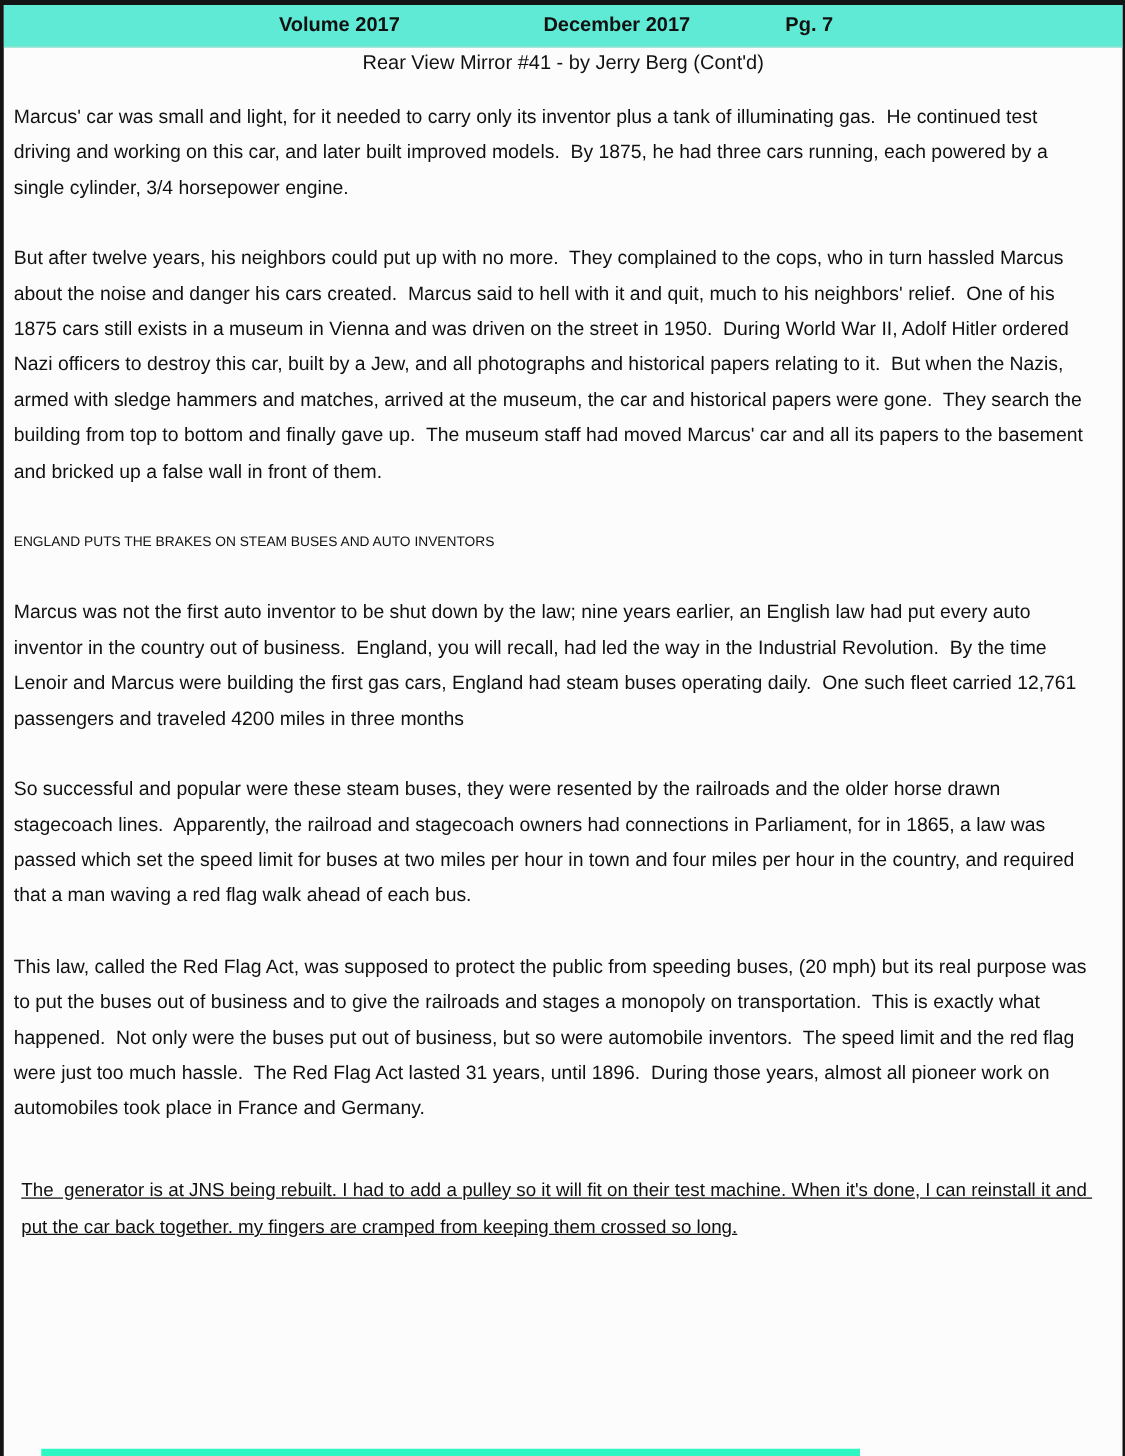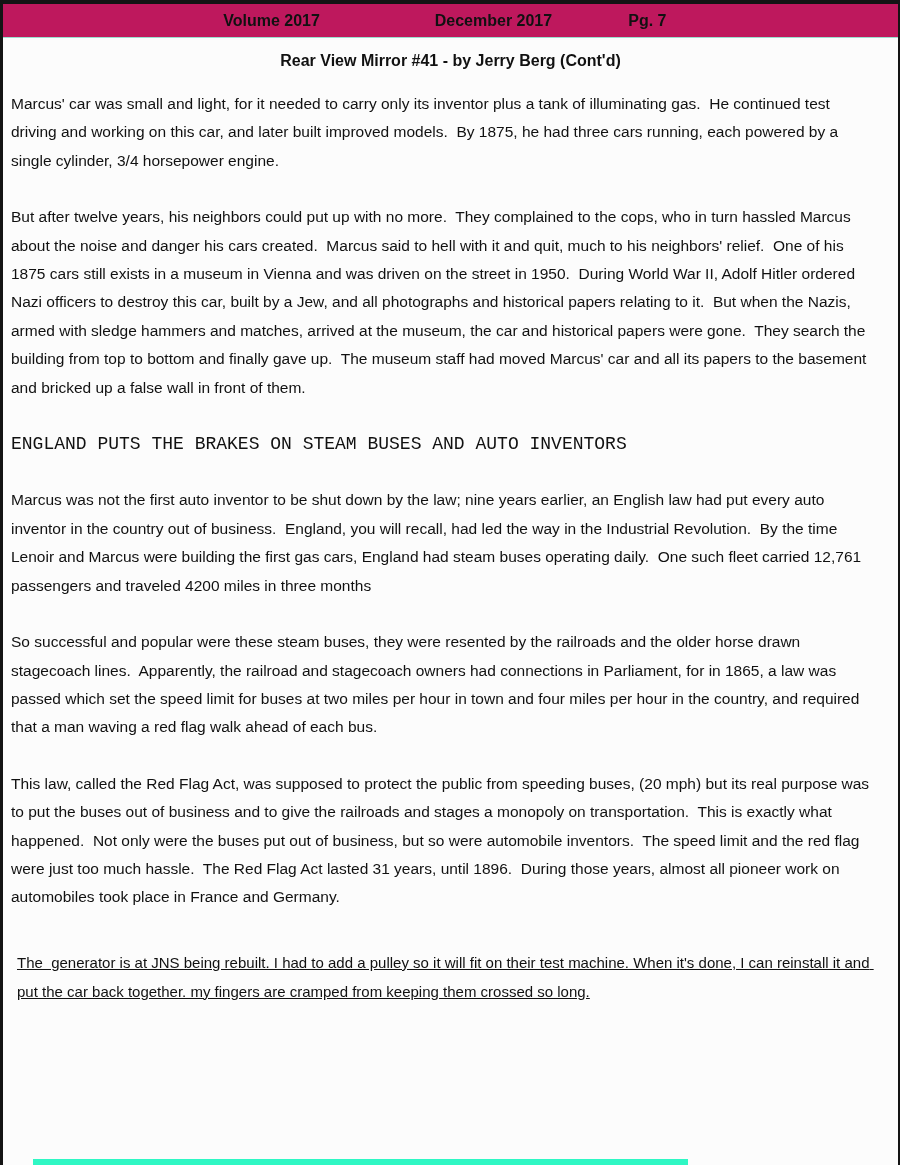--- a/index.html
+++ b/index.html
@@ -17,57 +17,56 @@
     overflow: hidden;
     box-sizing: border-box;
     border-top: 4px solid #141414;
     border-left: 3px solid #141414;
     border-right: 2px solid #141414;
   }
   .header-bar {
     position: relative;
     width: 100%;
     height: 33px;
-    background: #be185d;
+    background: #5eead4;
     border-bottom: 1px solid #9adfce;
   }
   .header-bar span {
     position: absolute;
     top: 50%;
     transform: translate(-50%, -50%);
     font-size: 16px;
     font-weight: 700;
     white-space: nowrap;
   }
   .hdr-volume { left: 30%; }
   .hdr-date   { left: 54.8%; }
   .hdr-page   { left: 72%; }
   .doc-title {
-    margin-top: 14px;
+    margin-top: 4px;
     text-align: center;
     font-size: 16px;
-    font-weight: 700;
+    font-weight: 400;
   }
   .article {
     padding: 0 20px 0 8px;
     font-size: 15.5px;
     line-height: 28.4px;
   }
   .article p {
     margin: 28px 0 0 0;
     white-space: pre-wrap;
   }
   .article p.first { margin-top: 20px; }
   .section-heading {
     margin: 28px 0 0 0;
-    font-size: 18px;
+    font-size: 11px;
     font-weight: 400;
     line-height: 28.4px;
     white-space: pre-wrap;
-    font-family: Liberation Mono, monospace;
   }
   .franklin-heading {
     margin-top: 116px;
     text-align: center;
     font-size: 15.5px;
     font-weight: 700;
     text-decoration: underline;
   }
   .franklin-body {
     margin-top: 36px;

